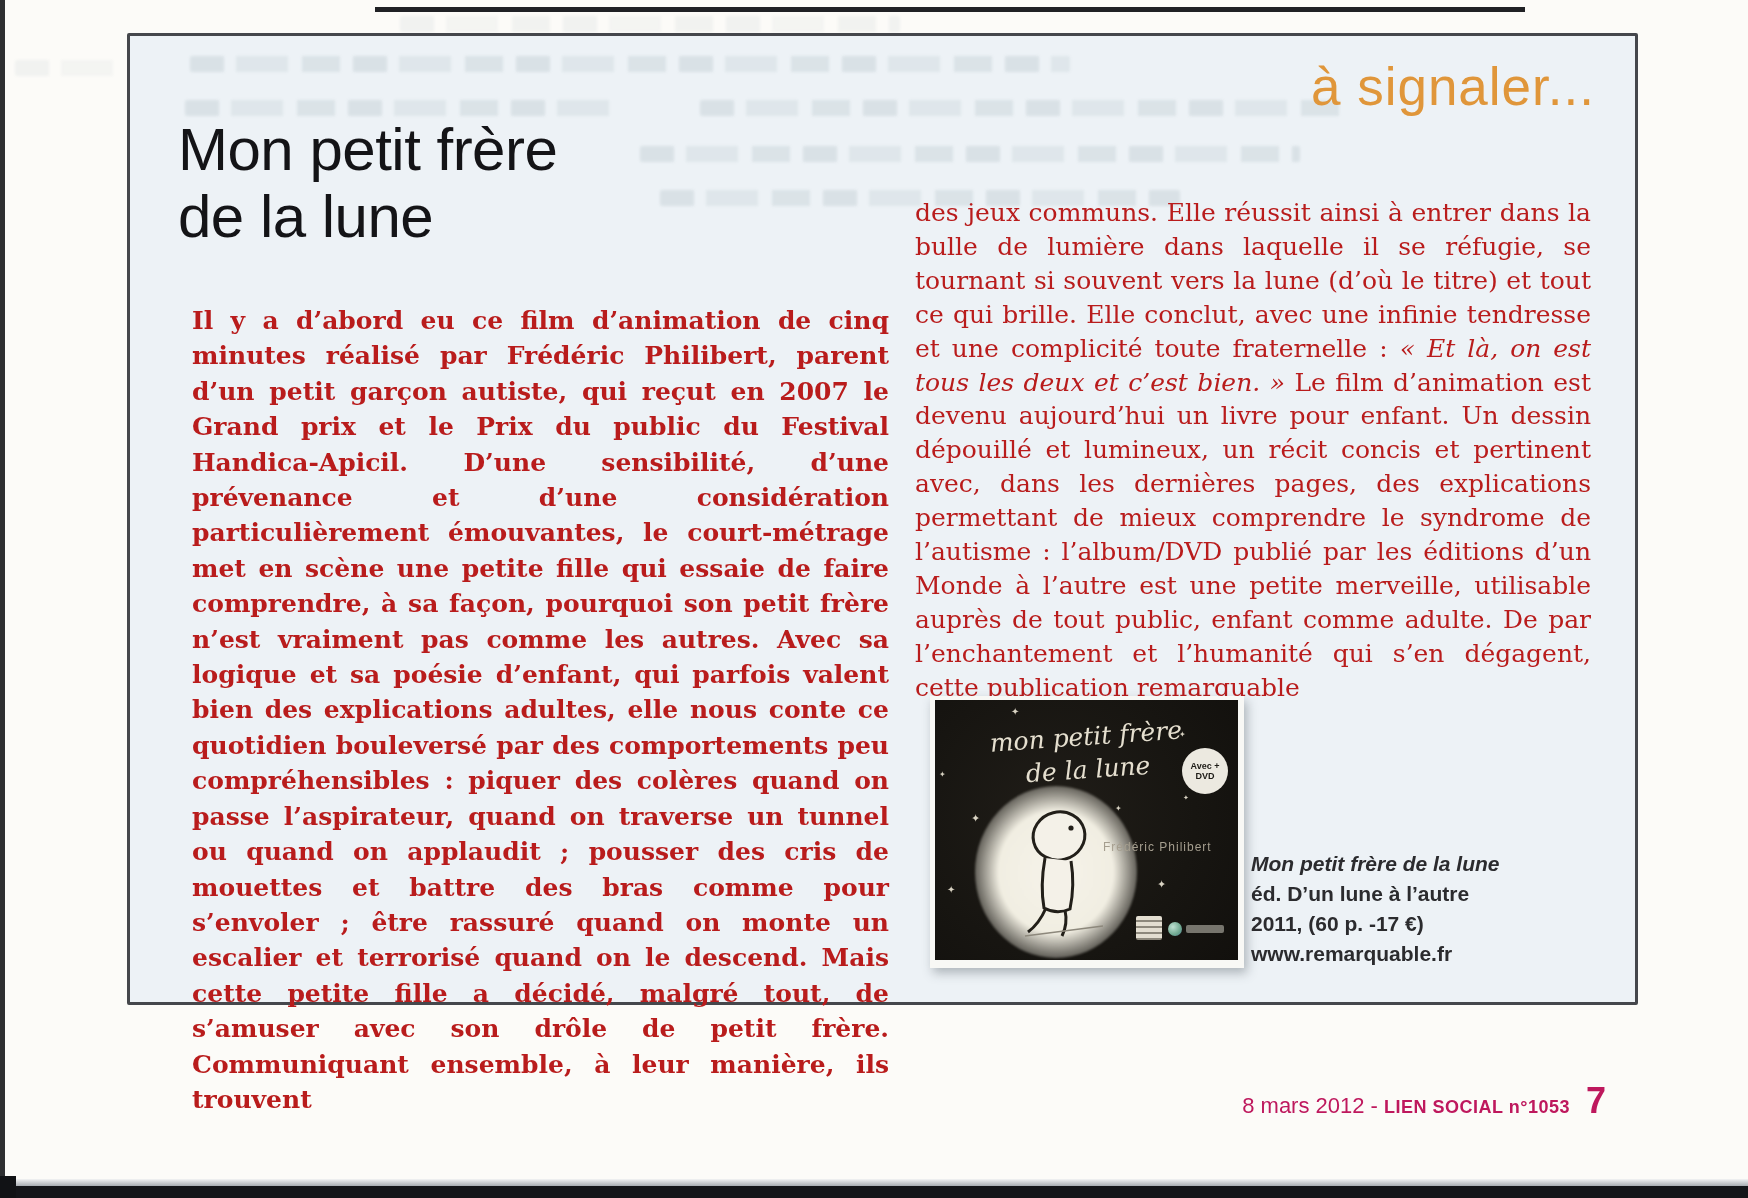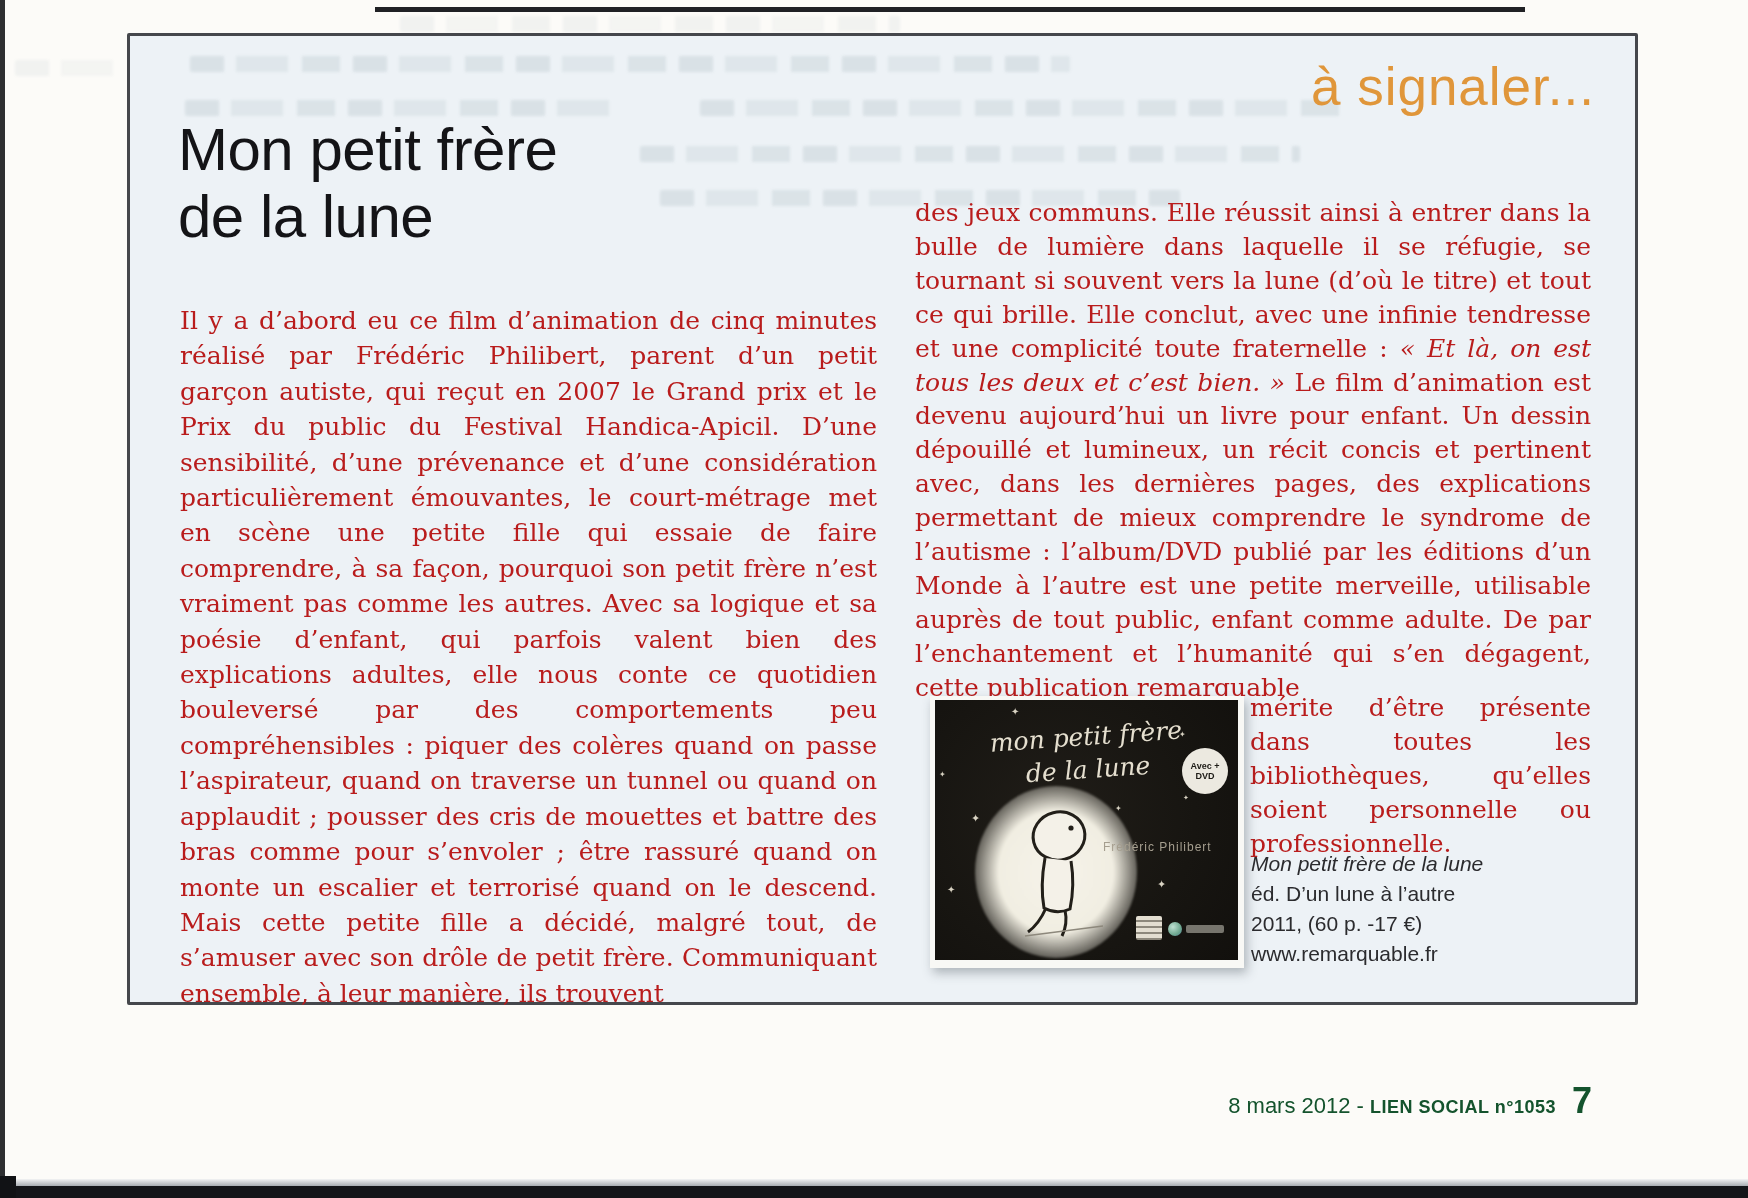--- a/index.html
+++ b/index.html
@@ -30,21 +30,21 @@
   .ghost.faint{opacity:.28;}
   
   .signal{
     position:absolute;right:153px;top:56px;font-size:53px;letter-spacing:1px;
     font-weight:400;
   }
   .title{position:absolute;left:178px;top:116px;color:#141417;
     font-size:60px;line-height:67px;letter-spacing:-0.5px;font-weight:400;}
   
   .serif{font-family:"DejaVu Serif",serif;color:#b91c1c;text-align:justify;}
-  .left-col{position:absolute;left:180px;top:303px;width:697px;font-size:25px;line-height:35.4px;}
+  .left-col{position:absolute;left:192px;top:303px;width:697px;font-size:25px;line-height:35.4px;font-weight:bold;}
   .right-col{position:absolute;left:915px;top:196px;width:676px;font-size:25px;line-height:33.9px;}
   .beside-col{position:absolute;left:1250px;top:691px;width:341px;font-size:25px;line-height:34px;}
   .right-col em{font-style:italic;}
   .left-col p,.right-col p,.beside-col p{margin:0;}
   
   .book-photo{
     position:absolute;left:930px;top:696px;width:314px;height:272px;box-sizing:border-box;
     background:#f8f8f5;padding:4px 6px 8px 5px;
     box-shadow:3px 5px 10px rgba(55,65,75,.35);
   }
@@ -69,24 +69,24 @@
   .cover-author{position:absolute;left:168px;top:140px;font-size:12px;letter-spacing:1px;color:#a59e8f;}
   .star{position:absolute;color:#d9d3c3;}
   .logo-a{position:absolute;right:76px;bottom:20px;width:26px;height:24px;border-radius:2px;
     background:repeating-linear-gradient(#e3ded1 0 4px,#8d887c 4px 6px);}
   .logo-b{position:absolute;right:14px;bottom:24px;display:flex;align-items:center;gap:4px;}
   .logo-b .dot{width:14px;height:14px;border-radius:50%;
     background:radial-gradient(circle at 35% 35%,#bfe0d2,#6fa890 60%,#4d7f98);}
   .logo-b .bar{width:38px;height:8px;border-radius:2px;background:rgba(200,198,188,.55);}
   
   .caption{position:absolute;left:1251px;top:849px;width:270px;
-    font-size:21px;line-height:30px;color:#2b2b2e;font-weight:400;}
+    font-size:21px;line-height:30px;color:#2b2b2e;font-weight:700;}
   .caption .it{font-style:italic;}
   
-  .footer{position:absolute;top:1080px;right:156px;display:flex;align-items:baseline;color:#14532d;}
+  .footer{position:absolute;top:1080px;right:142px;display:flex;align-items:baseline;color:#be185d;}
   .footer .date{font-size:22px;white-space:pre;}
   .footer .mag{font-size:18px;font-weight:700;letter-spacing:.5px;white-space:pre;}
   .footer .pg{font-size:36px;font-weight:700;margin-left:16px;}
 </style>
 </head>
 <body>
 
 <div class="page">
 
   <div class="edge-left"></div>
@@ -113,23 +113,20 @@
   </div>
 
   <div class="left-col serif">
     <p>Il y a d’abord eu ce film d’animation de cinq minutes réalisé par Frédéric Philibert, parent d’un petit garçon autiste, qui reçut en 2007 le Grand prix et le Prix du public du Festival Handica-Apicil. D’une sensibilité, d’une prévenance et d’une considération particulièrement émouvantes, le court-métrage met en scène une petite fille qui essaie de faire comprendre, à sa façon, pourquoi son petit frère n’est vraiment pas comme les autres. Avec sa logique et sa poésie d’enfant, qui parfois valent bien des explications adultes, elle nous conte ce quotidien bouleversé par des comportements peu compréhensibles : piquer des colères quand on passe l’aspirateur, quand on traverse un tunnel ou quand on applaudit ; pousser des cris de mouettes et battre des bras comme pour s’envoler ; être rassuré quand on monte un escalier et terrorisé quand on le descend. Mais cette petite fille a décidé, malgré tout, de s’amuser avec son drôle de petit frère. Communiquant ensemble, à leur manière, ils trouvent</p>
   </div>
 
   <div class="right-col serif">
     <p><span>des jeux communs. Elle réussit ainsi à entrer dans la bulle de lumière dans laquelle il se réfugie, se tournant si souvent vers la lune (d’où le titre) et tout ce qui brille. Elle conclut, avec une infinie tendresse et une complicité toute fraternelle : </span><em>« Et là, on est tous les deux et c’est bien. »</em><span> Le film d’animation est devenu aujourd’hui un livre pour enfant. Un dessin dépouillé et lumineux, un récit concis et pertinent avec, dans les dernières pages, des explications permettant de mieux comprendre le syndrome de l’autisme : l’album/DVD publié par les éditions d’un Monde à l’autre est une petite merveille, utilisable auprès de tout public, enfant comme adulte. De par l’enchantement et l’humanité qui s’en dégagent, cette publication remarquable</span></p>
   </div>
 
-  <div class="beside-col serif">
-    <p>mérite d’être présente dans toutes les bibliothèques, qu’elles soient personnelle ou professionnelle.</p>
-  </div>
 
   <div class="book-photo">
     <div class="cover">
       <div class="cover-title">
         <div>mon petit frère</div>
         <div>de la lune</div>
       </div>
 
       <span class="star" style="left:76px;top:6px;font-size:10px;">✦</span>
       <span class="star" style="left:244px;top:30px;font-size:8px;">✦</span>

